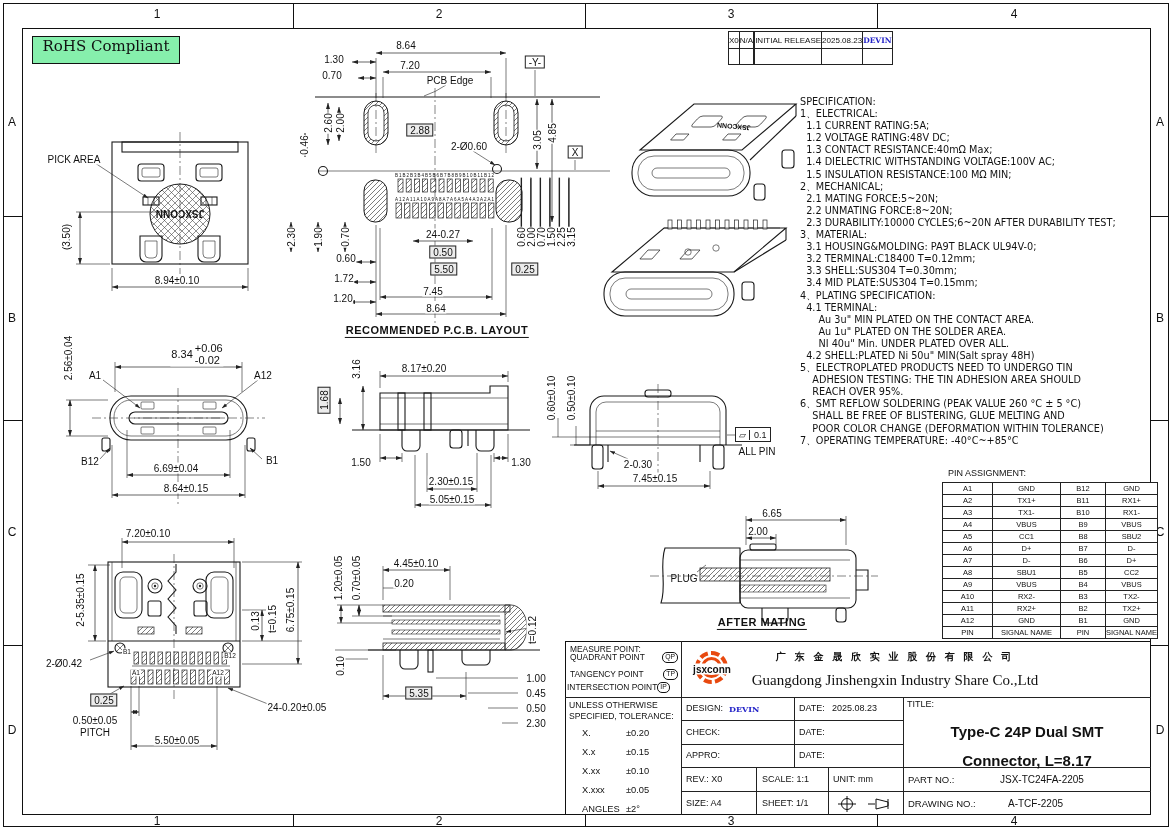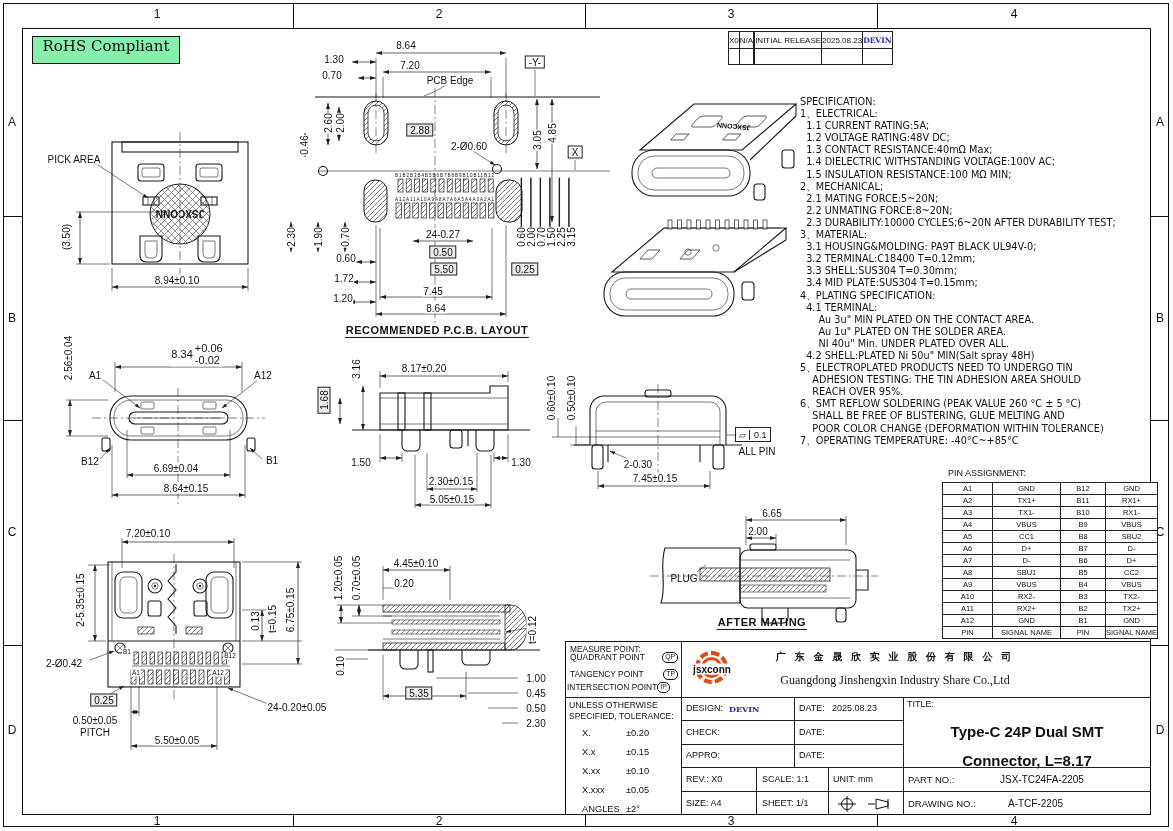--- a/index.html
+++ b/index.html
@@ -756,21 +756,21 @@
       </tr>
     </tbody>
 </table>
 
 <div class="abs" style="left:692px;top:649px;width:40px;height:40px;z-index:5">
   <div style="position:absolute;left:3px;top:2px;width:33px;height:33px;border-radius:50%;border:4px dashed #e8490f"></div>
   <div style="position:absolute;left:9px;top:8px;width:21px;height:21px;border-radius:50%;border:3px solid #e8490f"></div>
   <span style="position:absolute;left:50%;top:20px;transform:translate(-50%,-50%);font-size:10px;font-weight:bold;background:#fff;padding:0 1px">jsxconn</span>
 </div>
 <div class="tb-txt" style="left:895px;top:657px;transform:translate(-50%,-50%);font-size:10px;font-weight:bold;letter-spacing:3px">广 东 金 晟 欣 实 业 股 份 有 限 公 司</div>
-<div class="tb-txt" style="left:895px;top:680px;transform:translate(-50%,-50%);font-size:12px;font-family:'Liberation Serif',serif">Guangdong Jinshengxin Industry Share Co.,Ltd</div>
+<div class="tb-txt" style="left:895px;top:680px;transform:translate(-50%,-50%);font-size:15px;font-family:'Liberation Serif',serif">Guangdong Jinshengxin Industry Share Co.,Ltd</div>
 
 <div class="tb-txt" style="left:686px;top:703px">DESIGN:</div>
 <div class="tb-txt blue" style="left:729px;top:704px;font-size:8px">DEVIN</div>
 <div class="tb-txt" style="left:799px;top:703px">DATE:</div>
 <div class="tb-txt" style="left:832px;top:703px">2025.08.23</div>
 <div class="tb-txt" style="left:686px;top:727px">CHECK:</div>
 <div class="tb-txt" style="left:799px;top:727px">DATE:</div>
 <div class="tb-txt" style="left:686px;top:750px">APPRO:</div>
 <div class="tb-txt" style="left:799px;top:750px">DATE:</div>
 <div class="tb-txt" style="left:686px;top:774px">REV.: X0</div>

